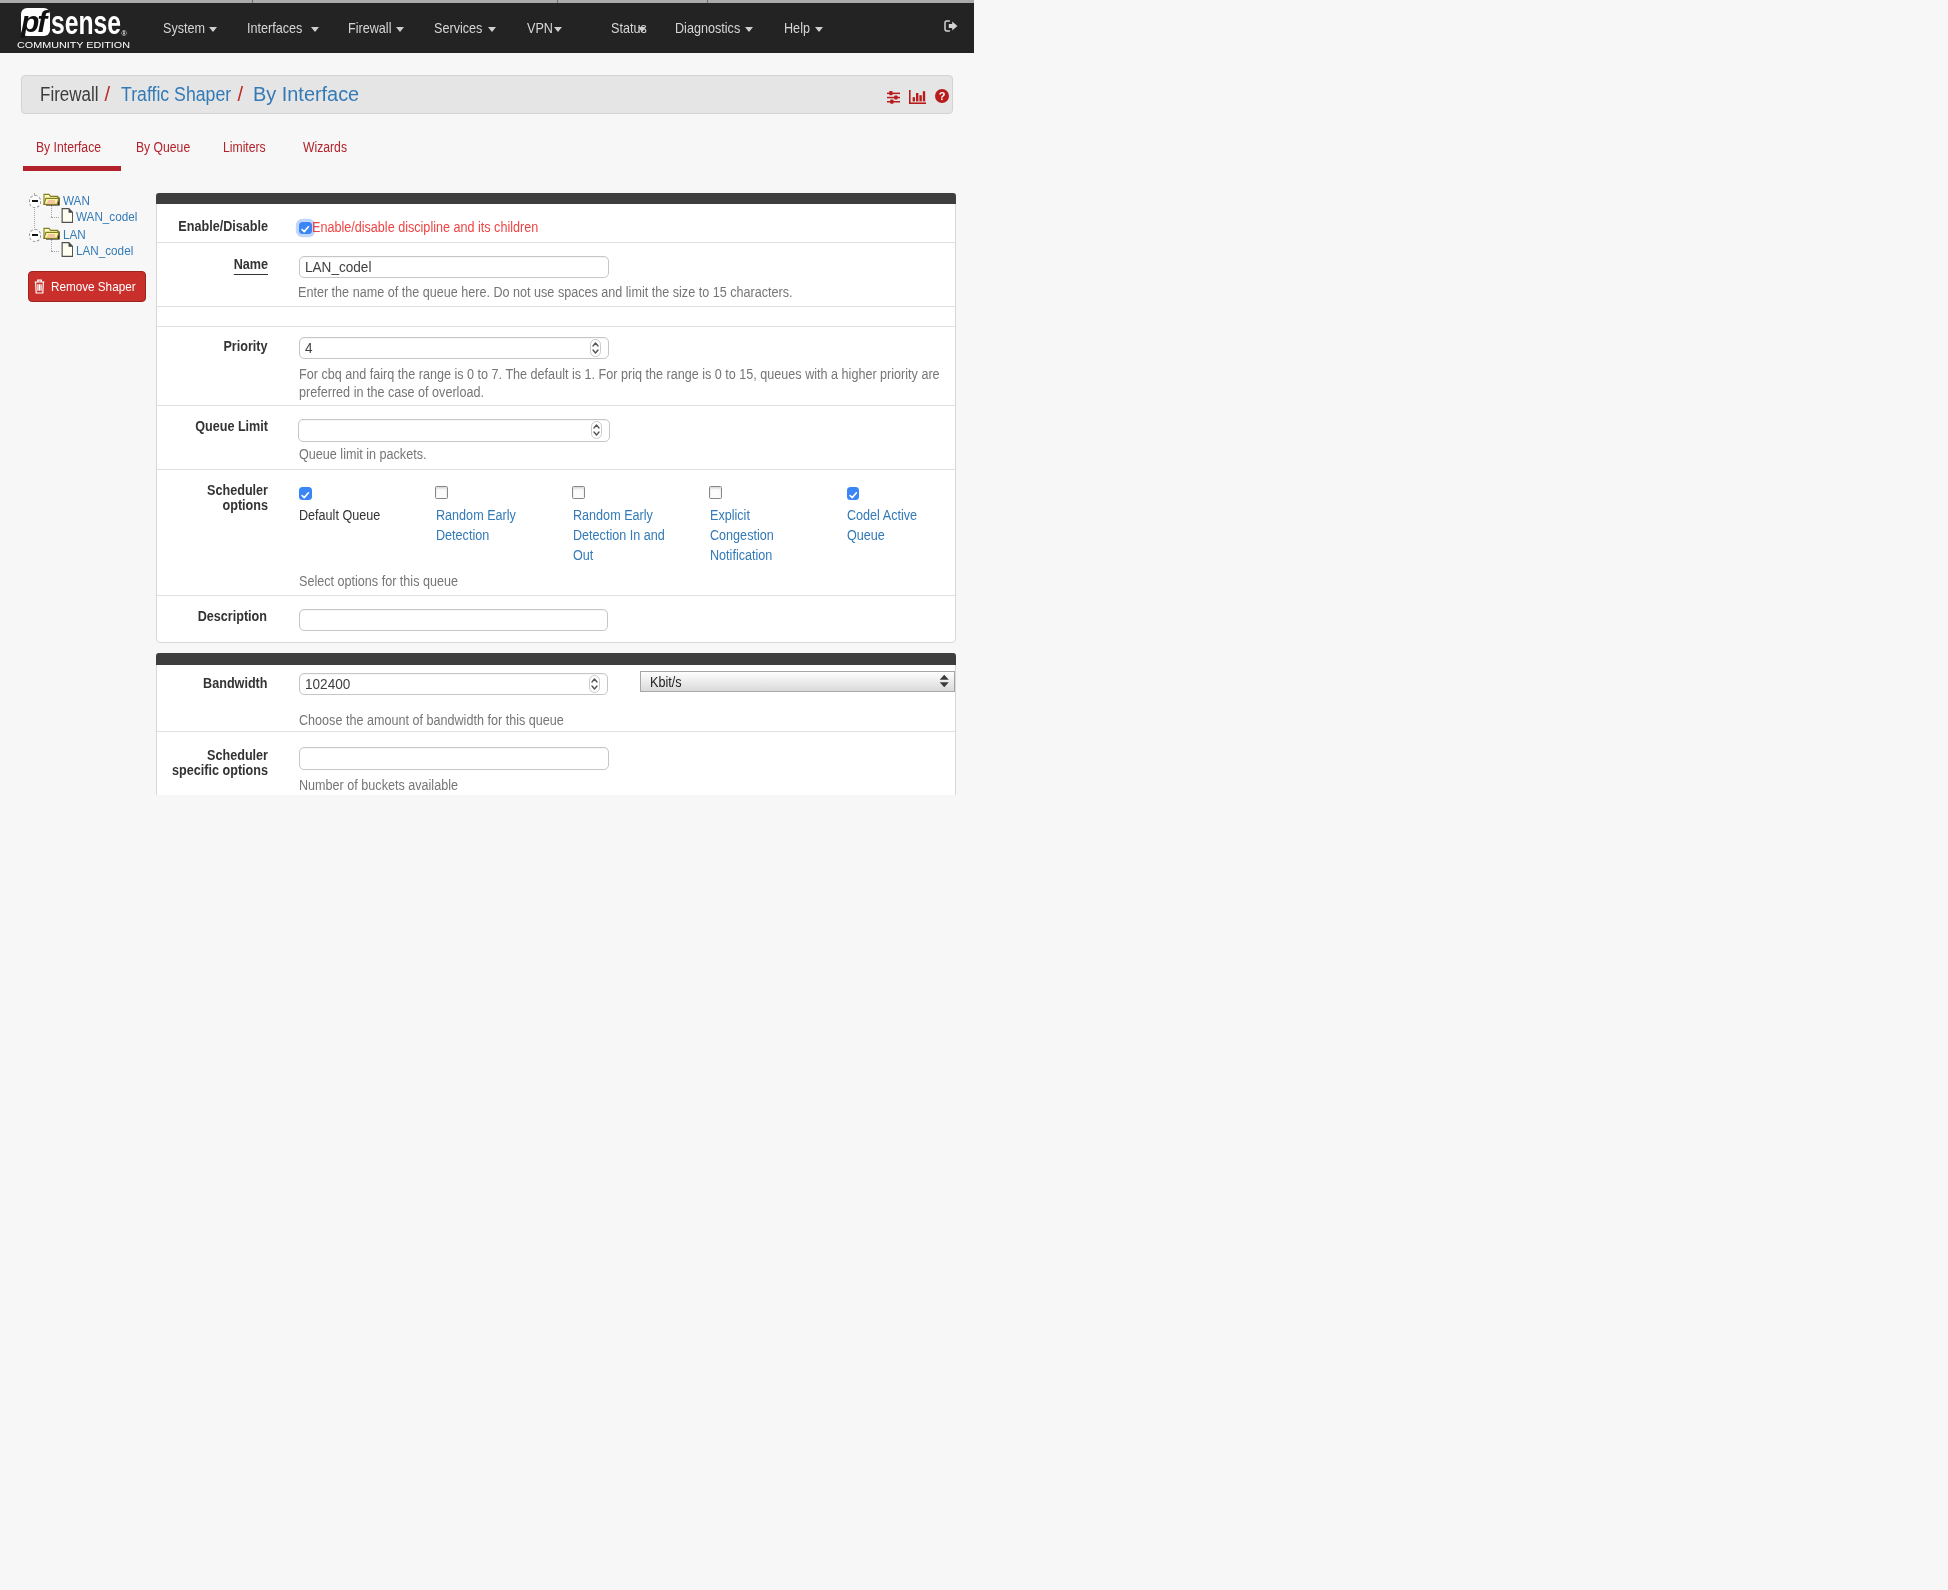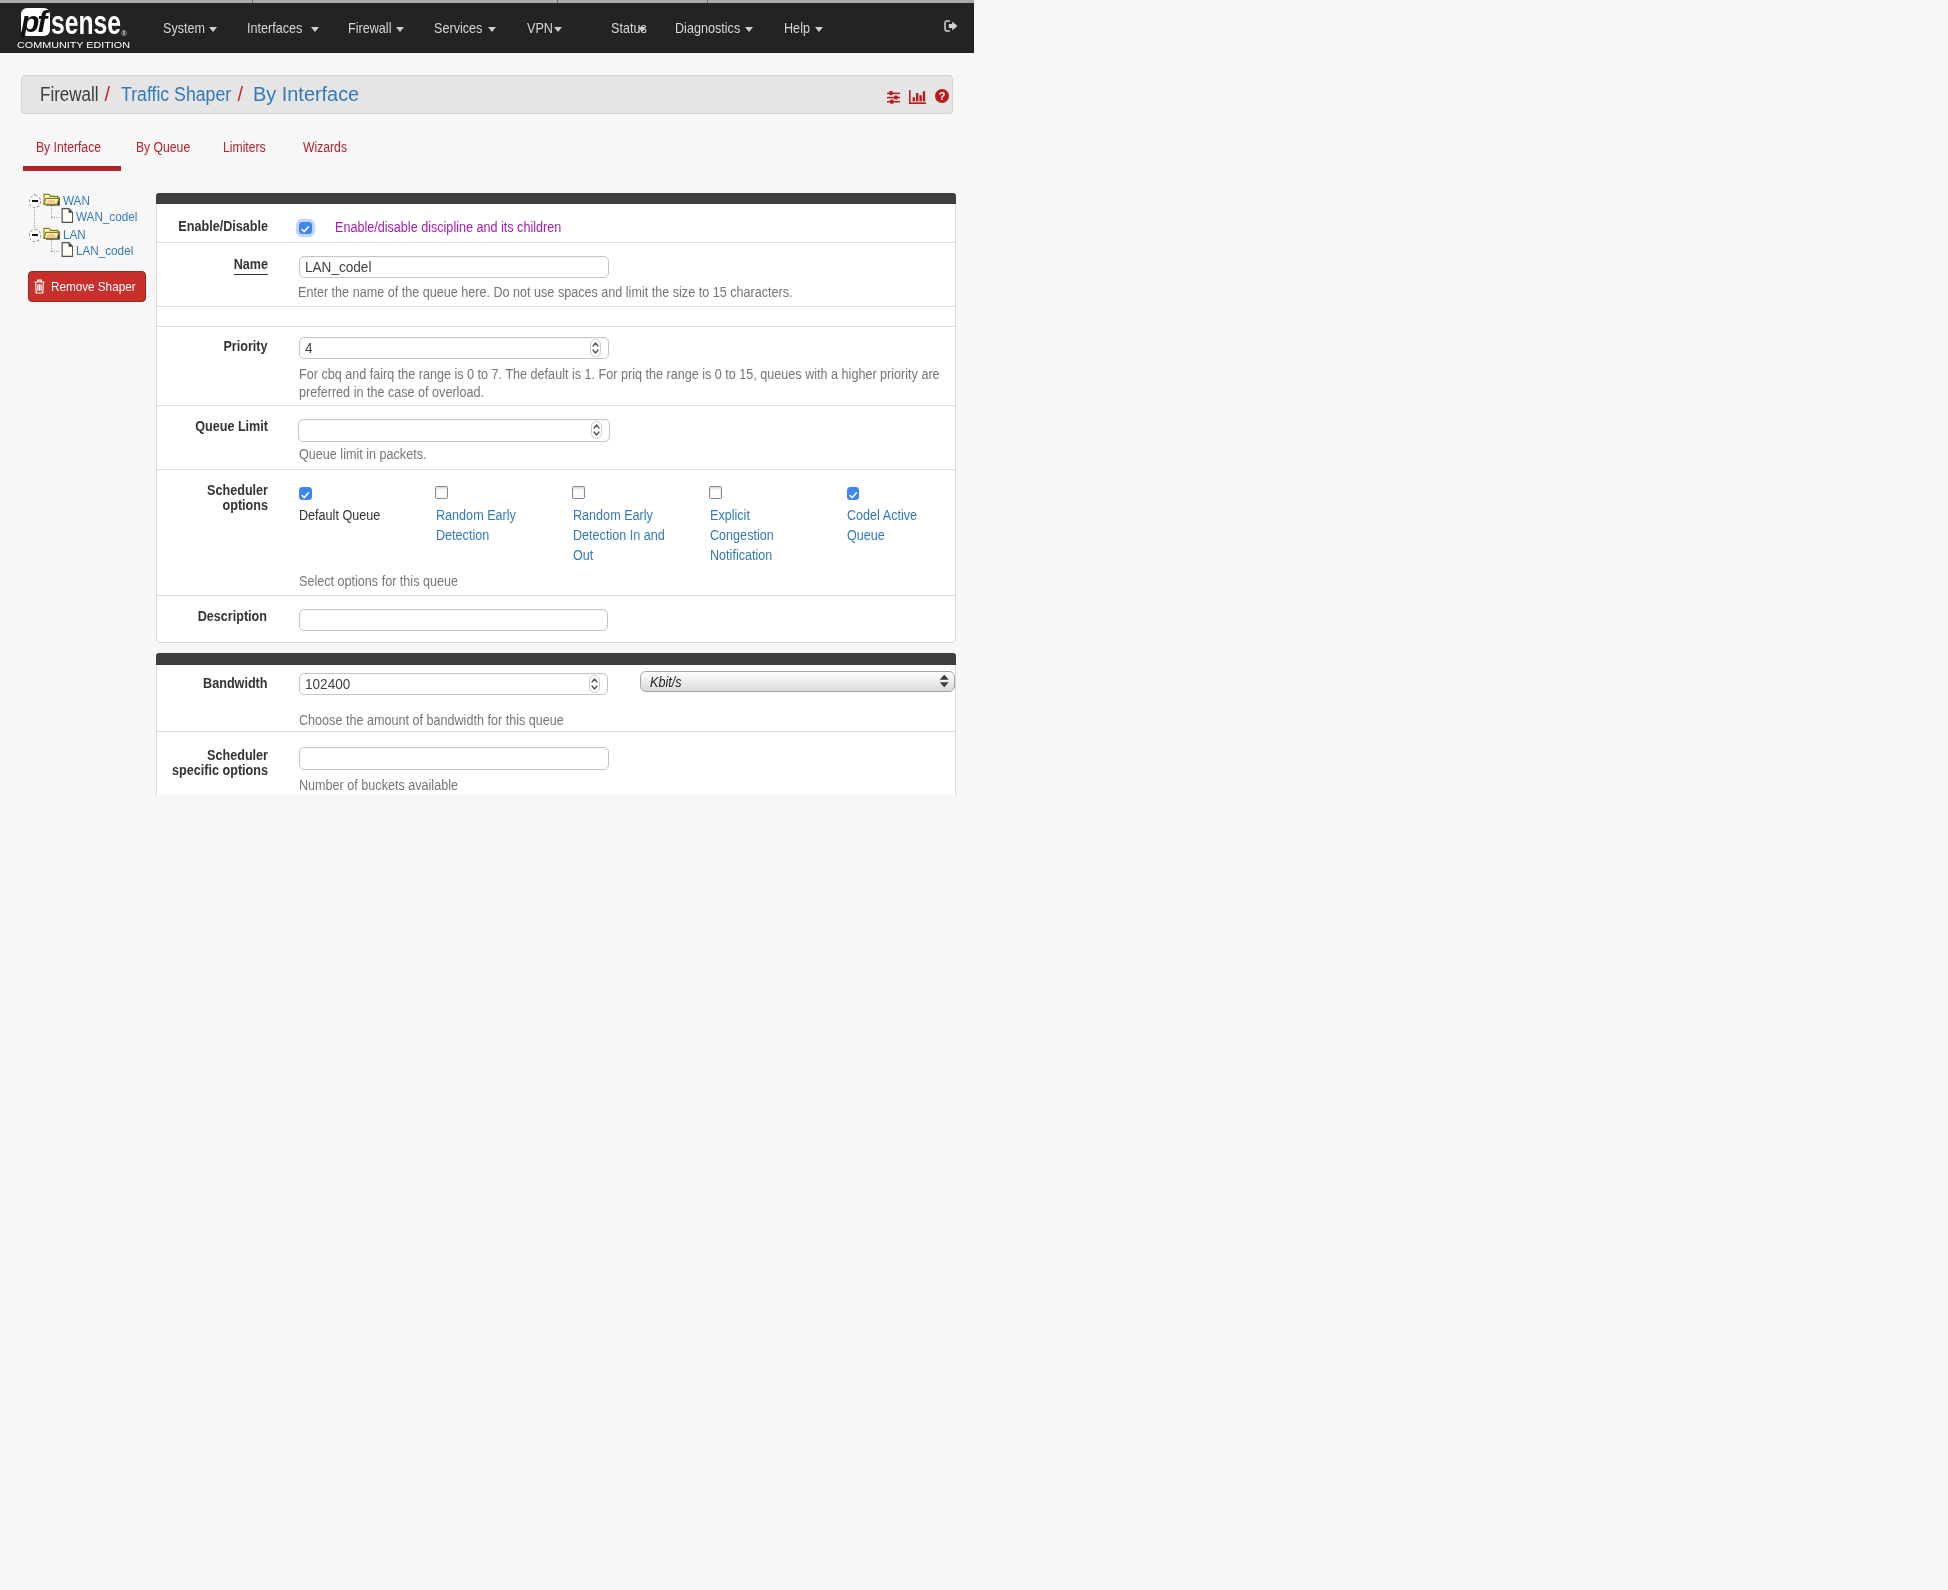--- a/index.html
+++ b/index.html
@@ -164,21 +164,21 @@
   <div class="sep" style="left:157px;top:306px;width:798px;"></div>
   <div class="sep" style="left:157px;top:326px;width:798px;"></div>
   <div class="sep" style="left:157px;top:405px;width:798px;"></div>
   <div class="sep" style="left:157px;top:469.3px;width:798px;"></div>
   <div class="sep" style="left:157px;top:595.3px;width:798px;"></div>
 
   <div class="lbl" style="left:100px;top:219.3px;width:168px;">Enable/Disable</div>
   <div class="cbx on focus" style="left:299px;top:221.5px;"><svg width="12.5" height="12.5" viewBox="0 0 13 13">
         <path d="M3.2 6.8 L5.4 9 L9.8 3.9" stroke="#fff" stroke-width="1.7" fill="none" stroke-linecap="round" stroke-linejoin="round"></path>
       </svg></div>
-  <div class="abs" style="left:335px;top:219.5px;font-size:14px;line-height:14px;color:#a21caf;"><span class="fx">Enable/disable discipline and its children</span></div>
+  <div class="abs" style="left:312px;top:219.5px;font-size:14px;line-height:14px;color:#ef4444;"><span class="fx">Enable/disable discipline and its children</span></div>
 
   <div class="lbl" style="left:100px;top:256.7px;width:168px;"><span style="display:inline-block;padding-bottom:2px;border-bottom:1px solid #333;">Name</span></div>
   <div class="inp" style="left:298.5px;top:256px;width:308.5px;height:20px;">
       <span class="tx"><span class="fx">LAN_codel</span></span>
     </div>
   <div class="hlp" style="left:297.5px;top:283.7px;">Enter the name of the queue here. Do not use spaces and limit the size to 15 characters.</div>
 
   <div class="lbl" style="left:100px;top:339px;width:167.5px;">Priority</div>
   <div class="inp" style="left:298.5px;top:337px;width:308.5px;height:19.5px;">
       <span class="tx"><span class="fx">4</span></span>
@@ -223,21 +223,21 @@
   <div class="sep" style="left:157px;top:731px;width:798px;"></div>
 
   <div class="lbl" style="left:100px;top:676px;width:167.5px;">Bandwidth</div>
   <div class="inp" style="left:298.5px;top:673px;width:307px;height:19.5px;">
       <span class="tx"><span class="fx">102400</span></span>
     <svg class="stp" width="11" height="18" viewBox="0 0 11 18">
         <rect x="0.5" y="0.5" width="10" height="17" rx="5" fill="#fff" stroke="#c9c9c9"></rect>
         <path d="M3 7 L5.5 4 L8 7 M3 11 L5.5 14 L8 11" stroke="#555" stroke-width="1.4" fill="none" stroke-linecap="round" stroke-linejoin="round"></path>
       </svg>
   </div>
-  <div class="abs" id="bwsel" style="left:640px;top:671px;width:312.5px;height:18.7px;border:1px solid #a6a6a6;border-radius:6px;background:linear-gradient(#fefefe,#dadada);font-size:14px;line-height:20px;color:#222;font-style:italic;">
+  <div class="abs" id="bwsel" style="left:640px;top:671px;width:312.5px;height:18.7px;border:1px solid #a6a6a6;border-radius:0;background:linear-gradient(#fefefe,#dadada);font-size:14px;line-height:20px;color:#222;">
     <span class="fx" style="margin-left:9px;">Kbit/s</span>
     <svg class="abs" style="right:4px;top:2.3px" width="10.5" height="14" viewBox="0 0 10.5 14" fill="#3a3a3a">
         <path d="M0.7 5.8 L5.25 0.8 L9.8 5.8 Z"></path>
         <path d="M0.7 8.2 L5.25 13.2 L9.8 8.2 Z"></path>
       </svg>
   </div>
   <div class="hlp" style="left:299px;top:711.5px;">Choose the amount of bandwidth for this queue</div>
 
   <div class="lbl" style="left:100px;top:747.5px;width:168px;">Scheduler<br>specific options</div>
   <div class="inp" style="left:299px;top:747.3px;width:308px;height:20.4px;"></div>

